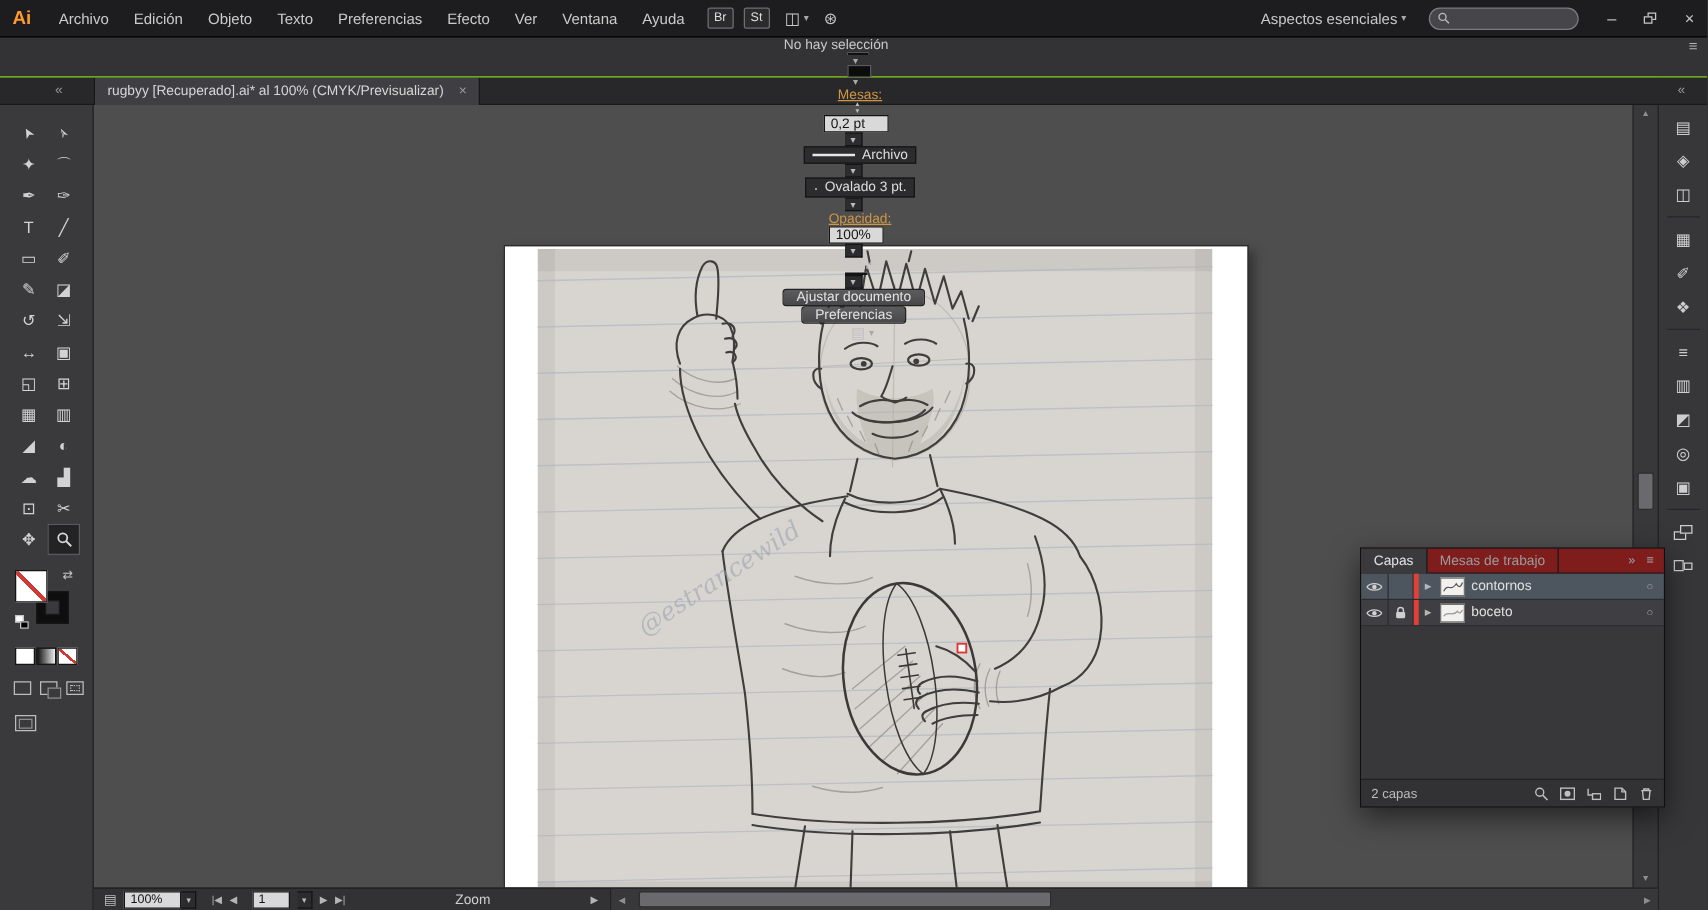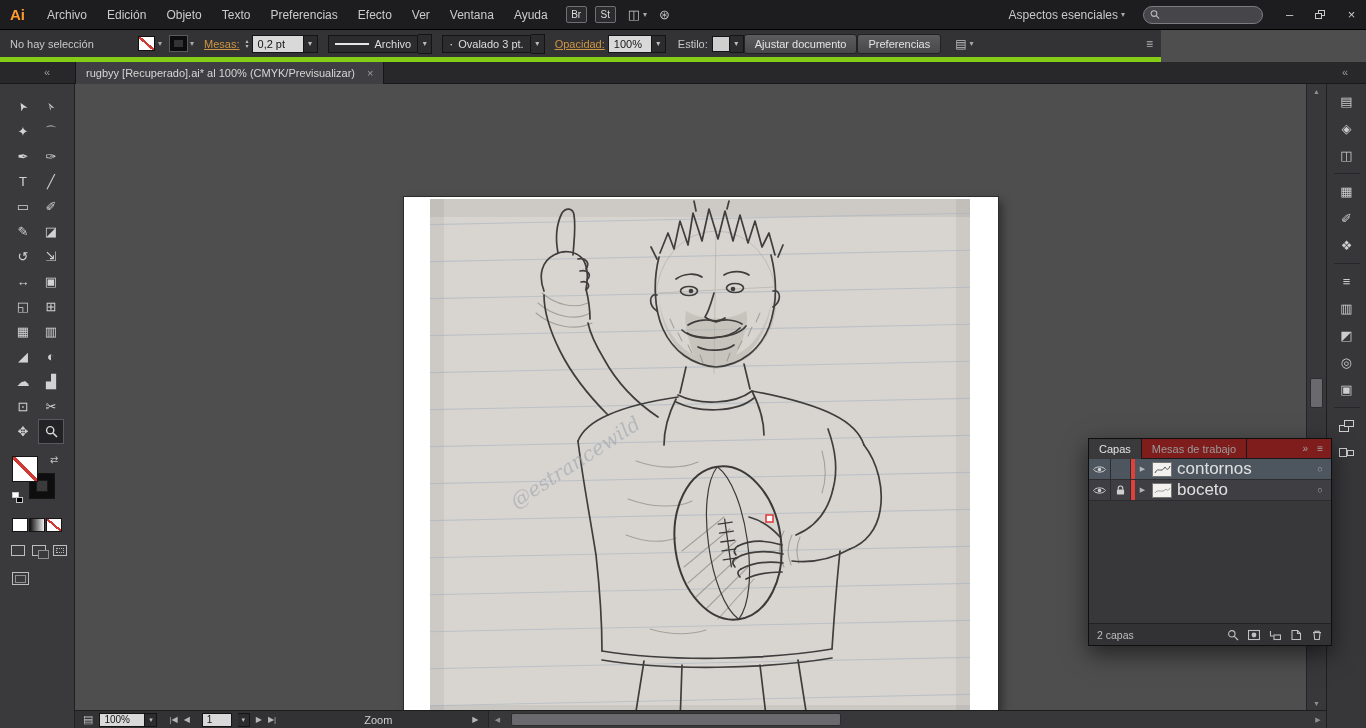--- a/index.html
+++ b/index.html
@@ -23,22 +23,22 @@
   .searchbox { width:120px; height:18px; background:#46464a; border:1px solid #7b7b80; border-radius:10px;
     margin:0 10px 0 18px; display:flex; align-items:center; padding:0 6px; }
   .search-input { background:transparent; border:none; outline:none; color:#ddd; width:92px; font-size:11px;
     font-family:"Liberation Sans",sans-serif; margin-left:4px;}
   .win-btn { width:29px; height:20px; display:flex; align-items:center; justify-content:center; color:#c9c9c9; font-size:13px; margin-left:2px;}
   .restore-glyph { position:relative; width:11px; height:10px; display:inline-block; }
   .rg-back { position:absolute; left:3px; top:0; width:7px; height:6px; border:1px solid #c9c9c9; }
   .rg-front { position:absolute; left:0; top:3px; width:7px; height:6px; border:1px solid #c9c9c9; background:#1d1d1f; }
 
   
-  .controlbar { position:absolute; left:0; top:30px; width:1161px; height:32px; background:#333336;
-    border-bottom:5px solid #84cc16; display:flex; align-items:center; font-size:11px; color:#c9c9c9; z-index:19;}
+  .controlbar { position:absolute; left:0; top:30px; width:1366px; height:32px; background:#333336;
+    border-bottom:1px solid #84cc16; display:flex; align-items:center; font-size:11px; color:#c9c9c9; z-index:19;flex-direction:column;}
   .cb-sel { margin-left:10px; width:122px; }
   .link-label { color:#cf9643; text-decoration:underline; margin-left:10px; }
   .swatch-fill { width:17px; height:15px; border:1px solid #101010; margin-left:6px;
     background:#fff linear-gradient(to top right, rgba(0,0,0,0) 44%, #d03a34 44%, #d03a34 56%, rgba(0,0,0,0) 56%); }
   .swatch-stroke { width:17px; height:15px; border:4px solid #0c0c0c; background:#333336; box-shadow:0 0 0 1px #5a5a5a; margin-left:8px;}
   .stepper { display:flex; flex-direction:column; line-height:5px; font-size:6px; color:#bbb; margin-left:6px;}
   .field { height:18px; background:#d9d9d9; color:#151515; border:1px solid #141414; display:flex;
     align-items:center; padding:0 5px; font-size:11px; margin-left:3px;}
   .field-dd { width:14px; height:18px; background:#2c2c2e; border:1px solid #141414; border-left:none;
     display:flex; align-items:center; justify-content:center; font-size:8px; color:#bbb;}
@@ -139,21 +139,21 @@
   .lp-tab { padding:0 10px; height:20px; display:flex; align-items:center; color:#e2e2e2; background:#3a3a3d; border-right:1px solid #18181a;}
   .lp-tab.inactive { background:transparent; color:#9b9b9b; }
   .lp-head-icons { margin-left:auto; display:flex; gap:9px; padding-right:8px; color:#a5a5a5; font-size:10px; align-items:center;}
   .lp-row { height:21px; display:flex; align-items:center; background:#3f3f43; border-bottom:1px solid #2c2c2f; flex:0 0 auto;}
   .lp-row.selected { background:#4d565f; }
   .lp-cell-eye { width:22px; align-self:stretch; border-right:1px solid #2c2c2f; display:flex; align-items:center; justify-content:center;}
   .lp-cell-lock { width:20px; align-self:stretch; border-right:1px solid #2c2c2f; display:flex; align-items:center; justify-content:center;}
   .lp-colorbar { width:4px; align-self:stretch; background:#e0403a; }
   .lp-disclosure { width:15px; text-align:center; font-size:7px; color:#b5b5b5;}
   .lp-thumb { width:20px; height:15px; background:#f2f1ee; border:1px solid #747474; margin:0 5px 0 2px; overflow:hidden;}
-  .lp-name { flex:1; color:#e0e0e0; font-size:17px;}
+  .lp-name { flex:1; color:#e0e0e0; font-size:11px;}
   .lp-target { width:22px; text-align:center; color:#a8a8a8; font-size:9px;}
   .lp-fill { flex:1; background:#38383b; }
   .lp-footer { height:22px; background:#323235; border-top:1px solid #222; display:flex; align-items:center; flex:0 0 auto;}
   .lp-count { margin-left:8px; color:#bdbdbd; font-size:10.5px;}
   .lp-foot-icons { margin-left:auto; display:flex; gap:9px; padding-right:8px; align-items:center;}
 </style>
 </head>
 <body>
 
 <div id="app">

